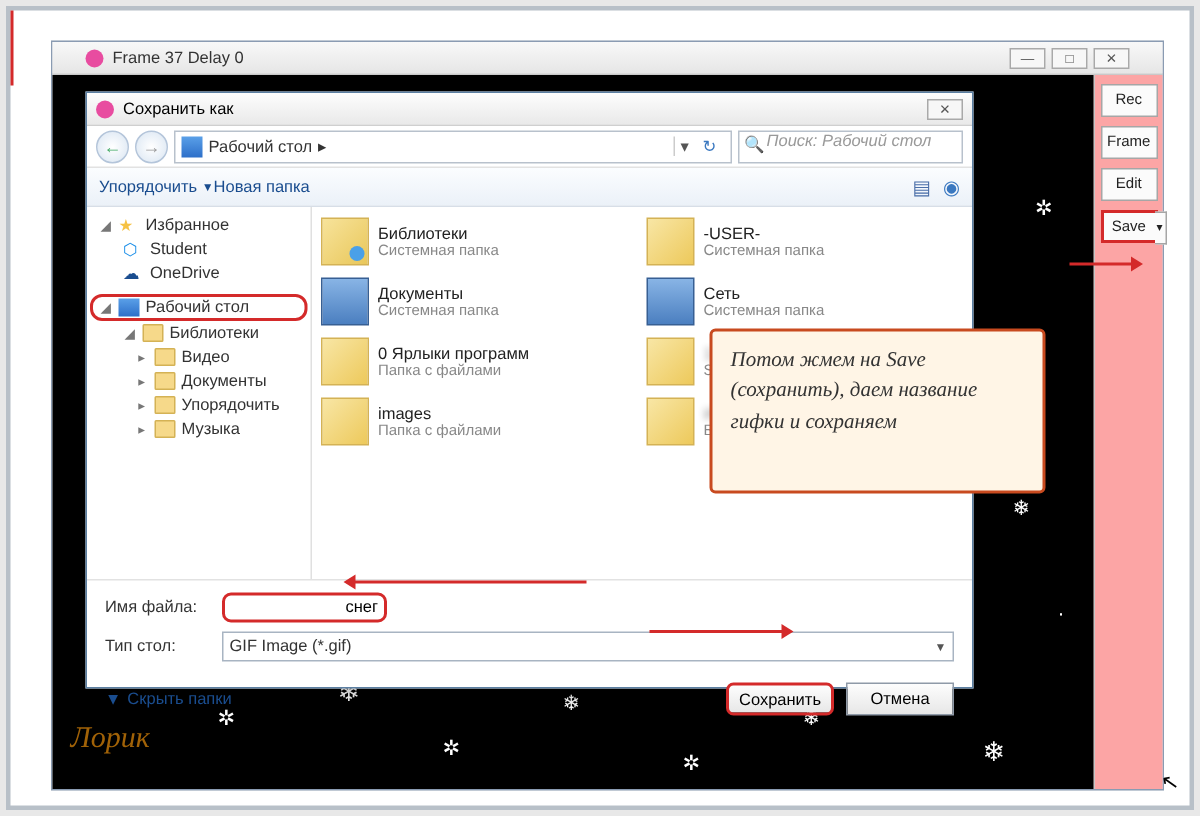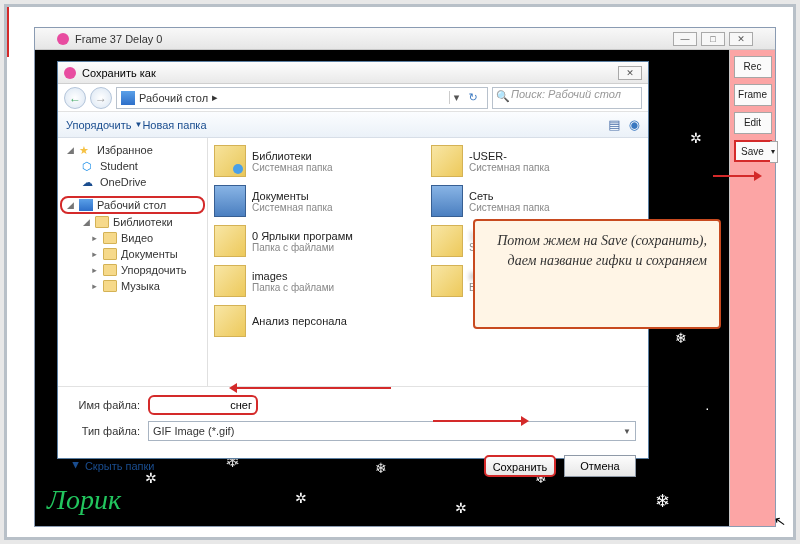--- a/index.html
+++ b/index.html
@@ -65,46 +65,46 @@
 .file-icon.comp { background: linear-gradient(#88b4e5,#4b7fc0); border: 1px solid #375f93; }
 .file-icon.fold { background: linear-gradient(135deg,#f8e6a5,#edc95b); border: 1px solid #d4b255; }
 .file-icon.user { background: linear-gradient(135deg,#f8e6a5,#edc95b); border: 1px solid #d4b255; }
 .file-icon.net { background: linear-gradient(#88b4e5,#4b7fc0); border: 1px solid #375f93; }
 .file-meta .name { color: #222; }
 .file-meta .type { color: #888; font-size: 10px; }
 .blur .name { color: transparent; text-shadow: 0 0 4px #888; }
 
 .form-area { border-top: 1px solid #e2e2e2; padding: 8px 12px 4px; font-size: 11px; }
 .form-row { display: flex; align-items: center; gap: 8px; margin-bottom: 6px; }
-.form-row label { width: 70px; text-align: right; color: #333; }
+.form-row label { width: 70px; text-align: left; color: #333; }
 .text-input { flex: 1; height: 20px; border: 1px solid #a8b4c2; padding: 0 4px; font-size: 11px; }
 .text-input.hl { border: 2px solid #d42a2a; border-radius: 6px; max-width: 110px; text-align: right; }
 .combo { flex: 1; height: 20px; border: 1px solid #a8b4c2; padding: 0 4px; font-size: 11px; color: #333; display: flex; align-items: center; }
 .combo .tri { margin-left: auto; font-size: 8px; color: #555; }
 
 .dlg-footer { display: flex; align-items: center; padding: 4px 12px 8px; font-size: 11px; }
 .hide-folders { color: #1a4d8f; display: flex; align-items: center; gap: 4px; }
 .hide-folders .arr { display: inline-block; transform: rotate(180deg); }
 .dlg-buttons { margin-left: auto; display: flex; gap: 8px; }
 .dlg-btn { width: 72px; height: 22px; border: 1px solid #8f9aa8; background: linear-gradient(#fdfdfd,#e7e7e7); font-size: 11px; text-align: center; line-height: 20px; }
 .dlg-btn.hl { border: 2px solid #d42a2a; border-radius: 5px; }
 
 
-.callout { position: absolute; left: 466px; top: 212px; width: 248px; height: 110px; background: #fff5e6; border: 2px solid #c84a1f; border-radius: 4px; padding: 10px 12px; font-family: Georgia, serif; font-style: italic; font-size: 14px; color: #333; text-align: right; line-height: 1.45; }
+.callout { position: absolute; left: 466px; top: 212px; width: 224px; height: 110px; background: #fff5e6; border: 2px solid #c84a1f; border-radius: 4px; padding: 10px 12px; font-family: Georgia, serif; font-style: italic; font-size: 14px; color: #333; text-align: left; line-height: 1.45; }
 .arrow { position: absolute; background: #d42a2a; height: 2px; }
 .arrow::after { content: ""; position: absolute; width: 0; height: 0; }
 .arrow-save { left: 706px; top: 212px; width: 2px; height: 50px; background: #d42a2a; }
 .arrow-save-h { left: 706px; top: 168px; width: 43px; height: 2px; background: #d42a2a; }
 .arrow-save-h::after { right: -6px; top: -4px; border-left: 8px solid #d42a2a; border-top: 5px solid transparent; border-bottom: 5px solid transparent; }
 .arrow-btn { left: 426px; top: 413px; width: 90px; }
 .arrow-btn::after { right: -6px; top: -4px; border-left: 8px solid #d42a2a; border-top: 5px solid transparent; border-bottom: 5px solid transparent; }
 .arrow-name { left: 228px; top: 380px; width: 156px; }
 .arrow-name::after { left: -6px; top: -4px; border-right: 8px solid #d42a2a; border-top: 5px solid transparent; border-bottom: 5px solid transparent; }
 
-.watermark { position: absolute; left: 12px; bottom: 10px; color: #22c55e; font-size: 28px; font-family: Georgia, serif; font-style: italic; text-shadow: 0 0 4px rgba(0,0,0,.6); }
+.watermark { position: absolute; left: 12px; bottom: 22px; color: #a16207; font-size: 20px; font-family: Georgia, serif; font-style: italic; text-shadow: 0 0 4px rgba(0,0,0,.6); }
 .cursor { position: absolute; right: 7px; bottom: 8px; font-size: 14px; color: #000; transform: rotate(-10deg); }
 </style>
 </head>
 <body>
 
 <div class="outer-frame">
 
   <div class="app-window">
     <div class="app-titlebar">
       <span class="icon"></span>
@@ -271,37 +271,30 @@
       <div class="type">Папка с файлами</div>
     </div>
           </div>
           <div class="file-item blur">
             <div class="file-icon fold"></div>
     <div class="file-meta">
       <div class="name">Имена</div>
       <div class="type">Бесплат</div>
     </div>
           </div>
-          <div class="file-item">
-            <div class="file-icon fold"></div>
-    <div class="file-meta">
-      <div class="name">Анализ персонала</div>
-      <div class="type"></div>
-    </div>
-          </div>
         </div>
     </div>
 
     <div class="form-area">
       <div class="form-row">
         <label>Имя файла:</label>
         <input class="text-input hl" value="снег" style="">
       </div>
       <div class="form-row">
-        <label>Тип файла:</label>
+        <label>Тип стол:</label>
         <div class="combo">
             <span>GIF Image (*.gif)</span>
             <span class="tri">▼</span>
           </div>
       </div>
     </div>
 
     <div class="dlg-footer">
       <span class="hide-folders">
           <span class="arr">▲</span>

